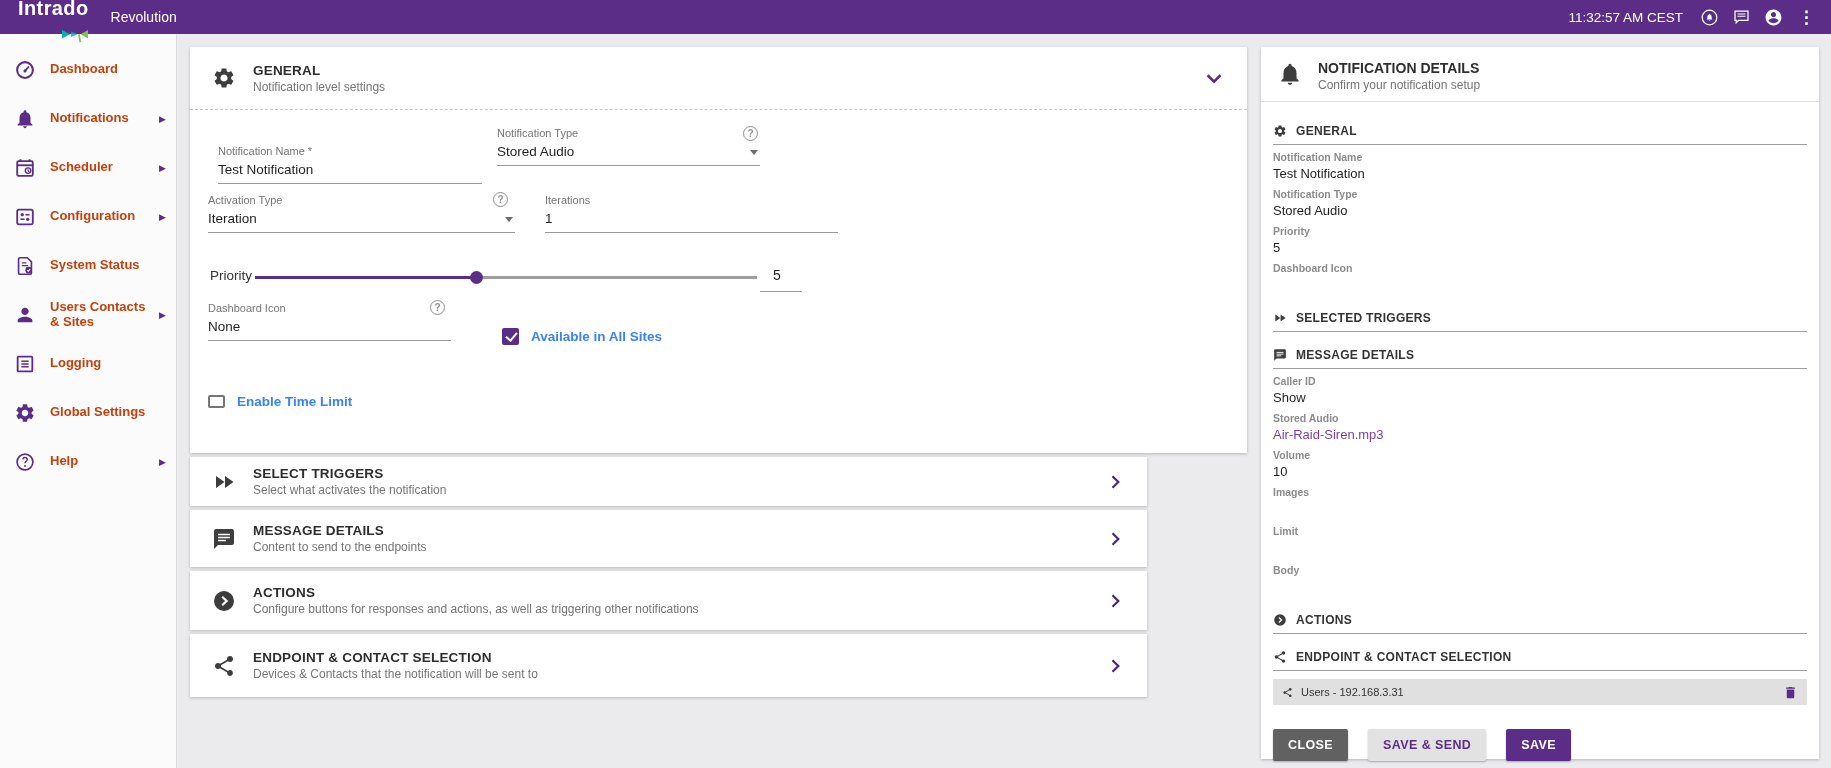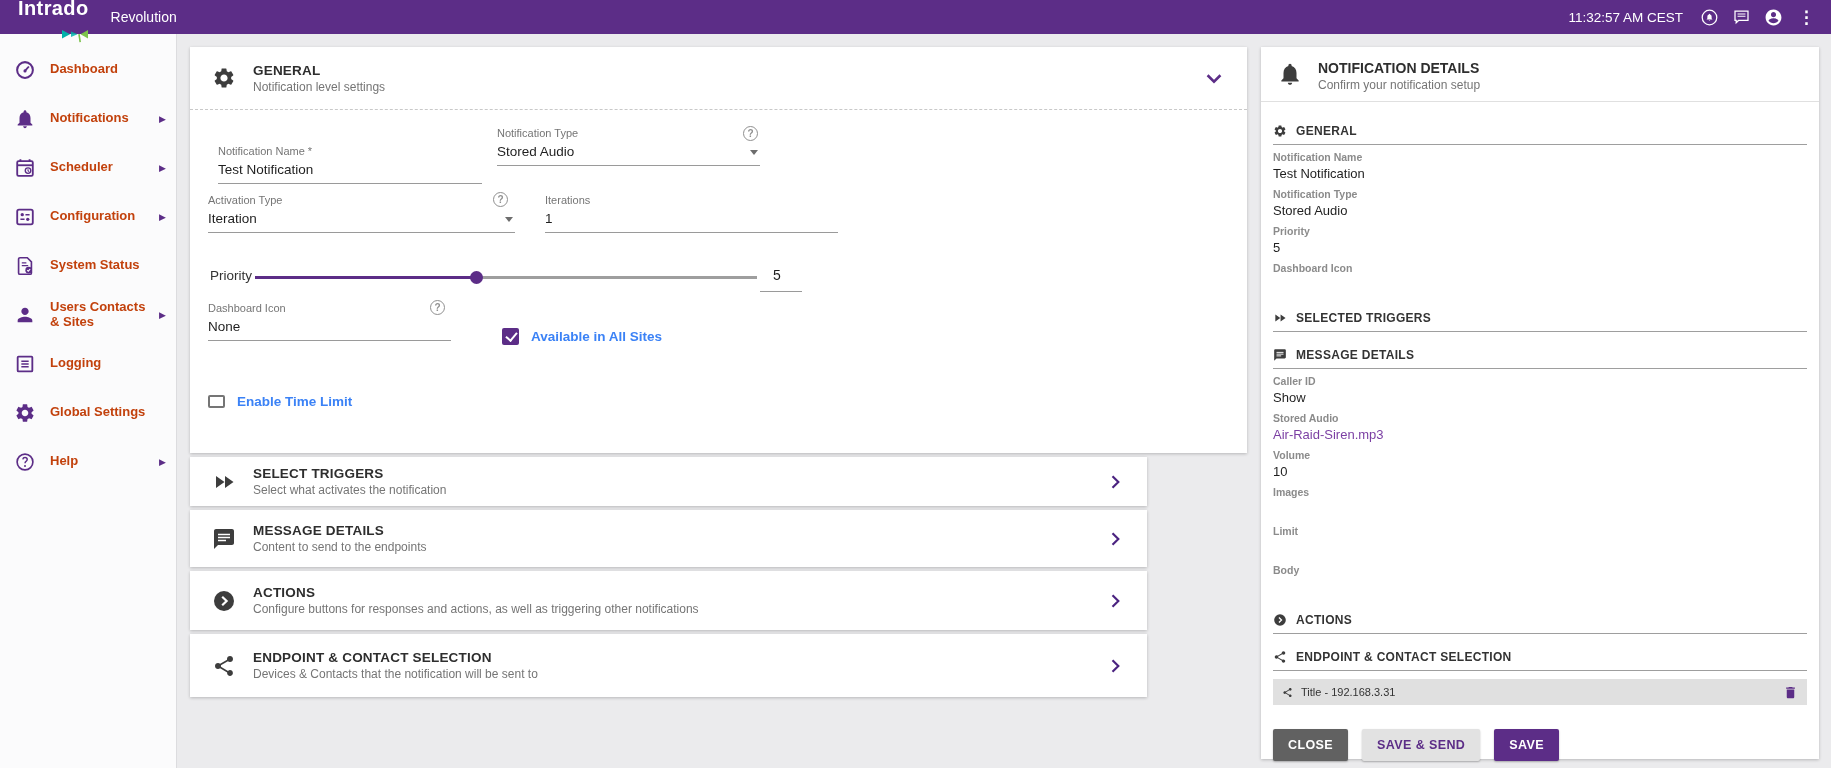--- a/index.html
+++ b/index.html
@@ -88,21 +88,21 @@
   .dlabel { font-size:10.5px; font-weight:bold; color:#8b8b8b; }
   .dvalue { font-size:13px; color:#1f1f1f; margin-top:3px; min-height:16px; }
   .dvalue.empty { min-height:18px; margin-bottom:4px; }
   .dvalue.link { color:#7b3fa3; cursor:pointer; }
 
   .endpoint-row { margin-top:8px; height:26px; background:#e0e0e0; display:flex; align-items:center; padding:0 9px; }
   .endpoint-row .ic { width:11px; height:11px; color:#3d3d3d; flex:0 0 11px; }
   .ep-text { margin-left:8px; font-size:11px; color:#333; }
   .ep-trash { margin-left:auto; width:15px; height:15px; color:#5c2d87; cursor:pointer; }
 
-  .btn-row { display:flex; gap:14px; margin-top:24px; }
+  .btn-row { display:flex; gap:20px; margin-top:24px; }
   .btn { height:32px; padding:0 15px; display:flex; align-items:center; font-size:12.5px; font-weight:bold;
          letter-spacing:.4px; border-radius:2px; cursor:pointer; box-shadow:0 1px 2px rgba(0,0,0,.25); }
   .btn-close { background:#616161; color:#fff; }
   .btn-savesend { background:#e2e2e2; color:#5c2d87; }
   .btn-save { background:#5c2d87; color:#fff; }
 </style>
 </head>
 <body>
 
 <svg width="0" height="0" style="position:absolute">
@@ -477,21 +477,21 @@
       <div class="dsec-head">
         <svg class="ic">
             <use href="#i-share"></use>
           </svg>
         <span class="dsec-title">ENDPOINT &amp; CONTACT SELECTION</span>
       </div>
       <div class="endpoint-row">
         <svg class="ic">
             <use href="#i-share"></use>
           </svg>
-        <span class="ep-text">Title - 192.168.3.31</span>
+        <span class="ep-text">Users - 192.168.3.31</span>
         <svg class="ep-trash">
             <use href="#i-trash"></use>
           </svg>
       </div>
 
       <div class="btn-row">
         <div class="btn btn-close">CLOSE</div>
         <div class="btn btn-savesend">SAVE &amp; SEND</div>
         <div class="btn btn-save">SAVE</div>
       </div>

